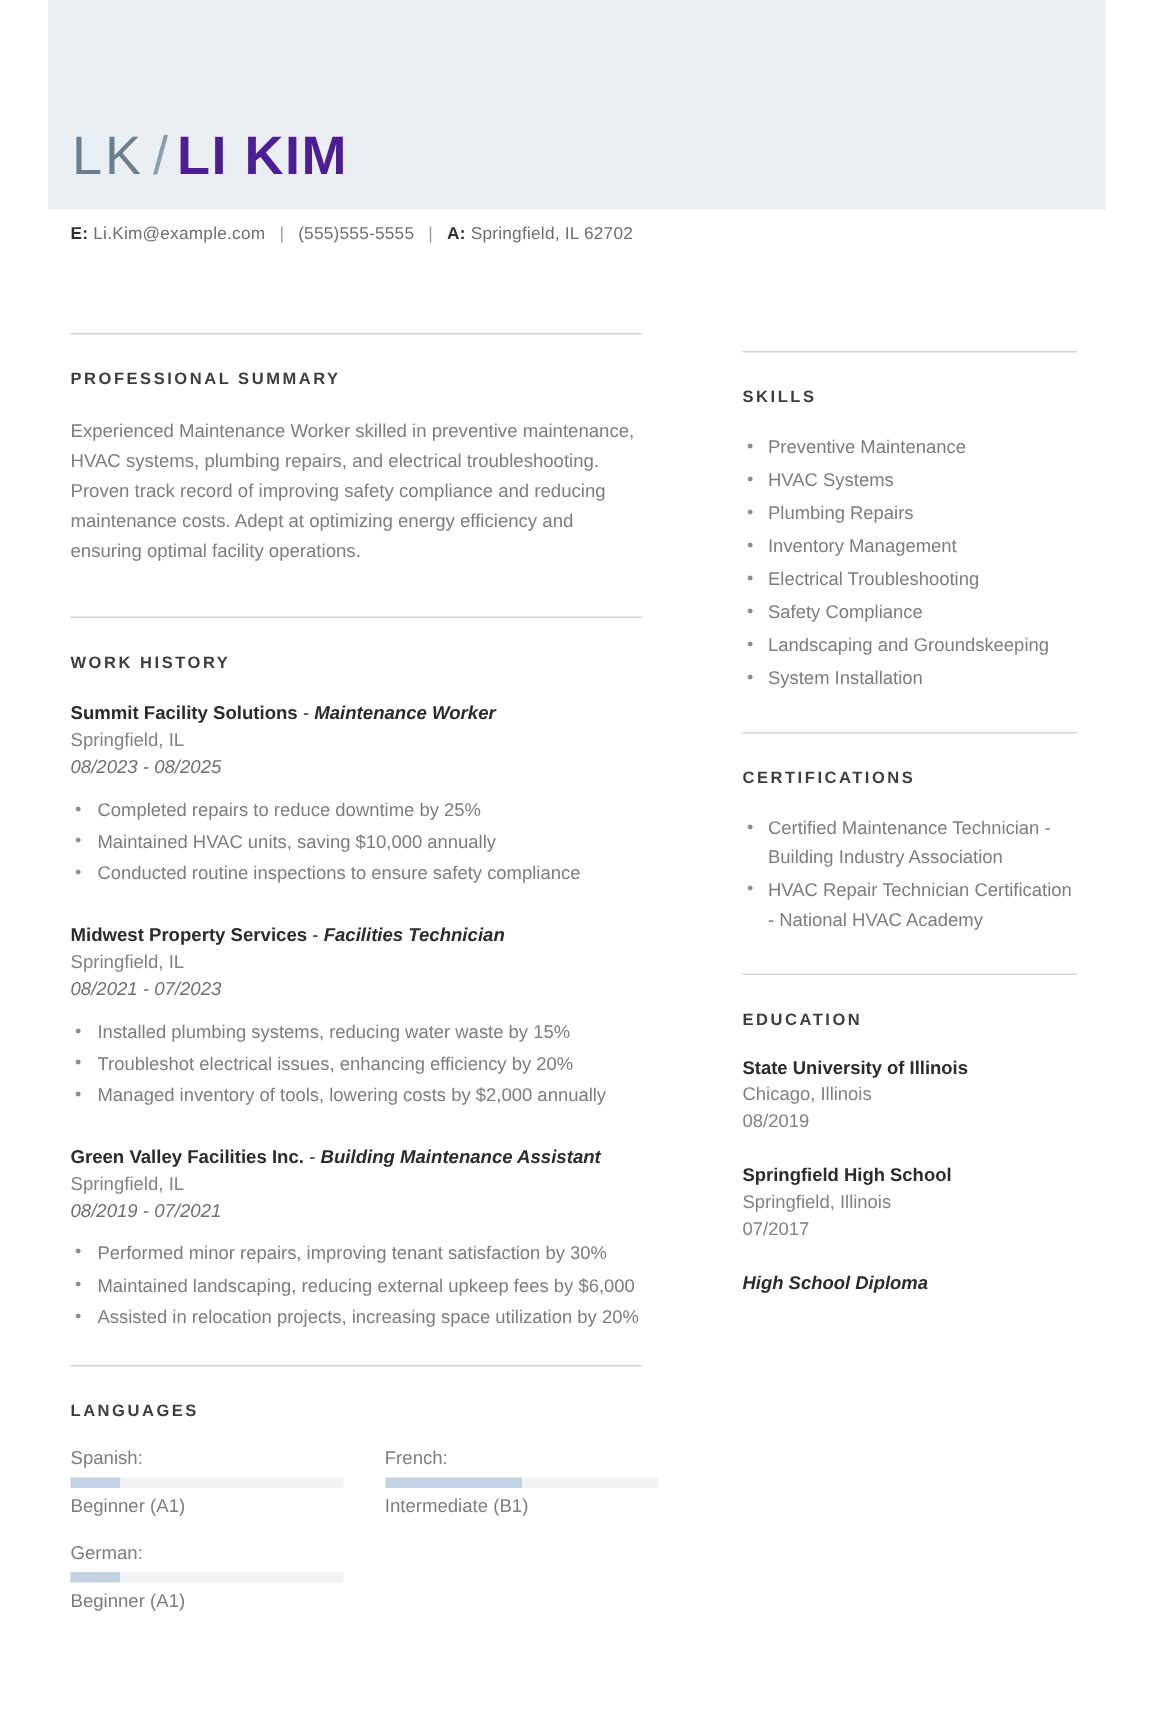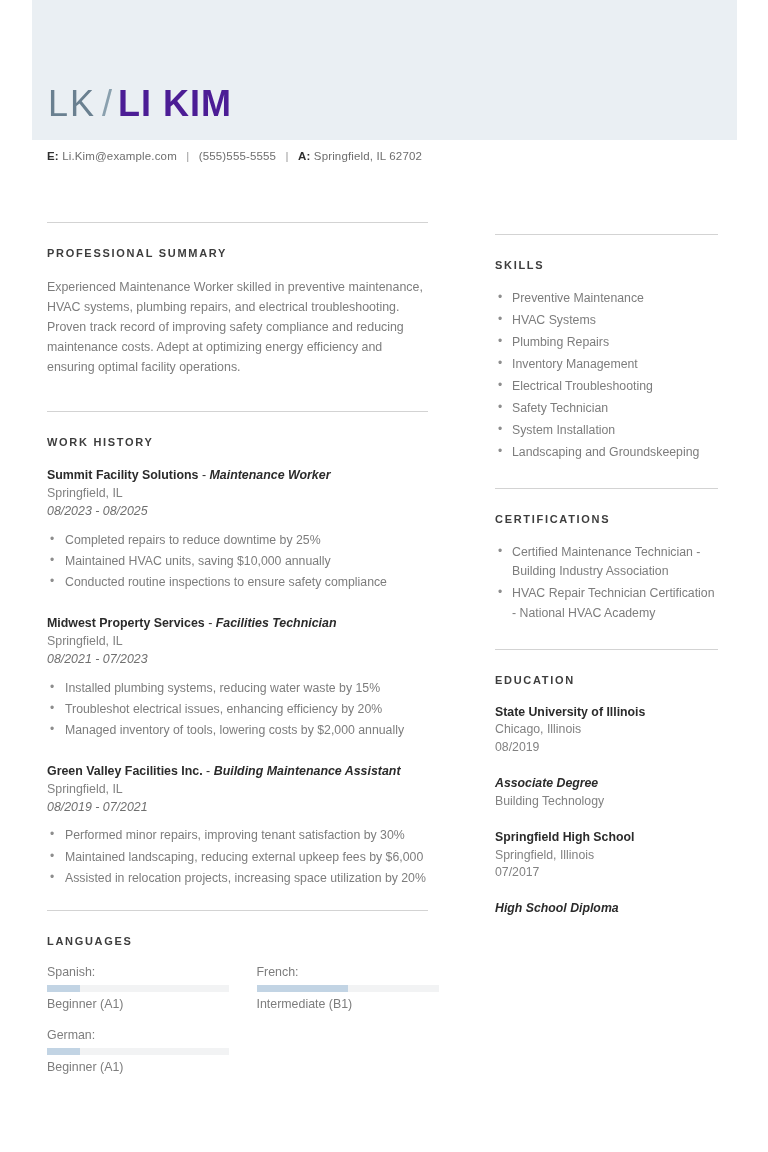--- a/index.html
+++ b/index.html
@@ -337,23 +337,23 @@
 
   <div class="section">
     <div class="rule"></div>
     <div class="sec-title">SKILLS</div>
     <ul class="side-list">
       <li>Preventive Maintenance</li>
       <li>HVAC Systems</li>
       <li>Plumbing Repairs</li>
       <li>Inventory Management</li>
       <li>Electrical Troubleshooting</li>
-      <li>Safety Technician</li>
+      <li>Safety Compliance</li>
+      <li>Landscaping and Groundskeeping</li>
       <li>System Installation</li>
-      <li>Landscaping and Groundskeeping</li>
     </ul>
   </div>
 
   <div class="section" style="margin-top:26px;">
     <div class="rule"></div>
     <div class="sec-title">CERTIFICATIONS</div>
     <ul class="side-list cert-list">
       <li>Certified Maintenance Technician - Building Industry Association</li>
       <li>HVAC Repair Technician Certification - National HVAC Academy</li>
     </ul>
@@ -362,24 +362,20 @@
   <div class="section" style="margin-top:26px;">
     <div class="rule"></div>
     <div class="sec-title">EDUCATION</div>
 
     <div class="edu-block">
       <div class="edu-school">State University of Illinois</div>
       <div class="edu-line">Chicago, Illinois</div>
       <div class="edu-line">08/2019</div>
     </div>
 
-    <div class="edu-block">
-      <div class="edu-degree">Associate Degree</div>
-      <div class="edu-line">Building Technology</div>
-    </div>
 
     <div class="edu-block">
       <div class="edu-school">Springfield High School</div>
       <div class="edu-line">Springfield, Illinois</div>
       <div class="edu-line">07/2017</div>
     </div>
 
     <div class="edu-block">
       <div class="edu-degree">High School Diploma</div>
     </div>

